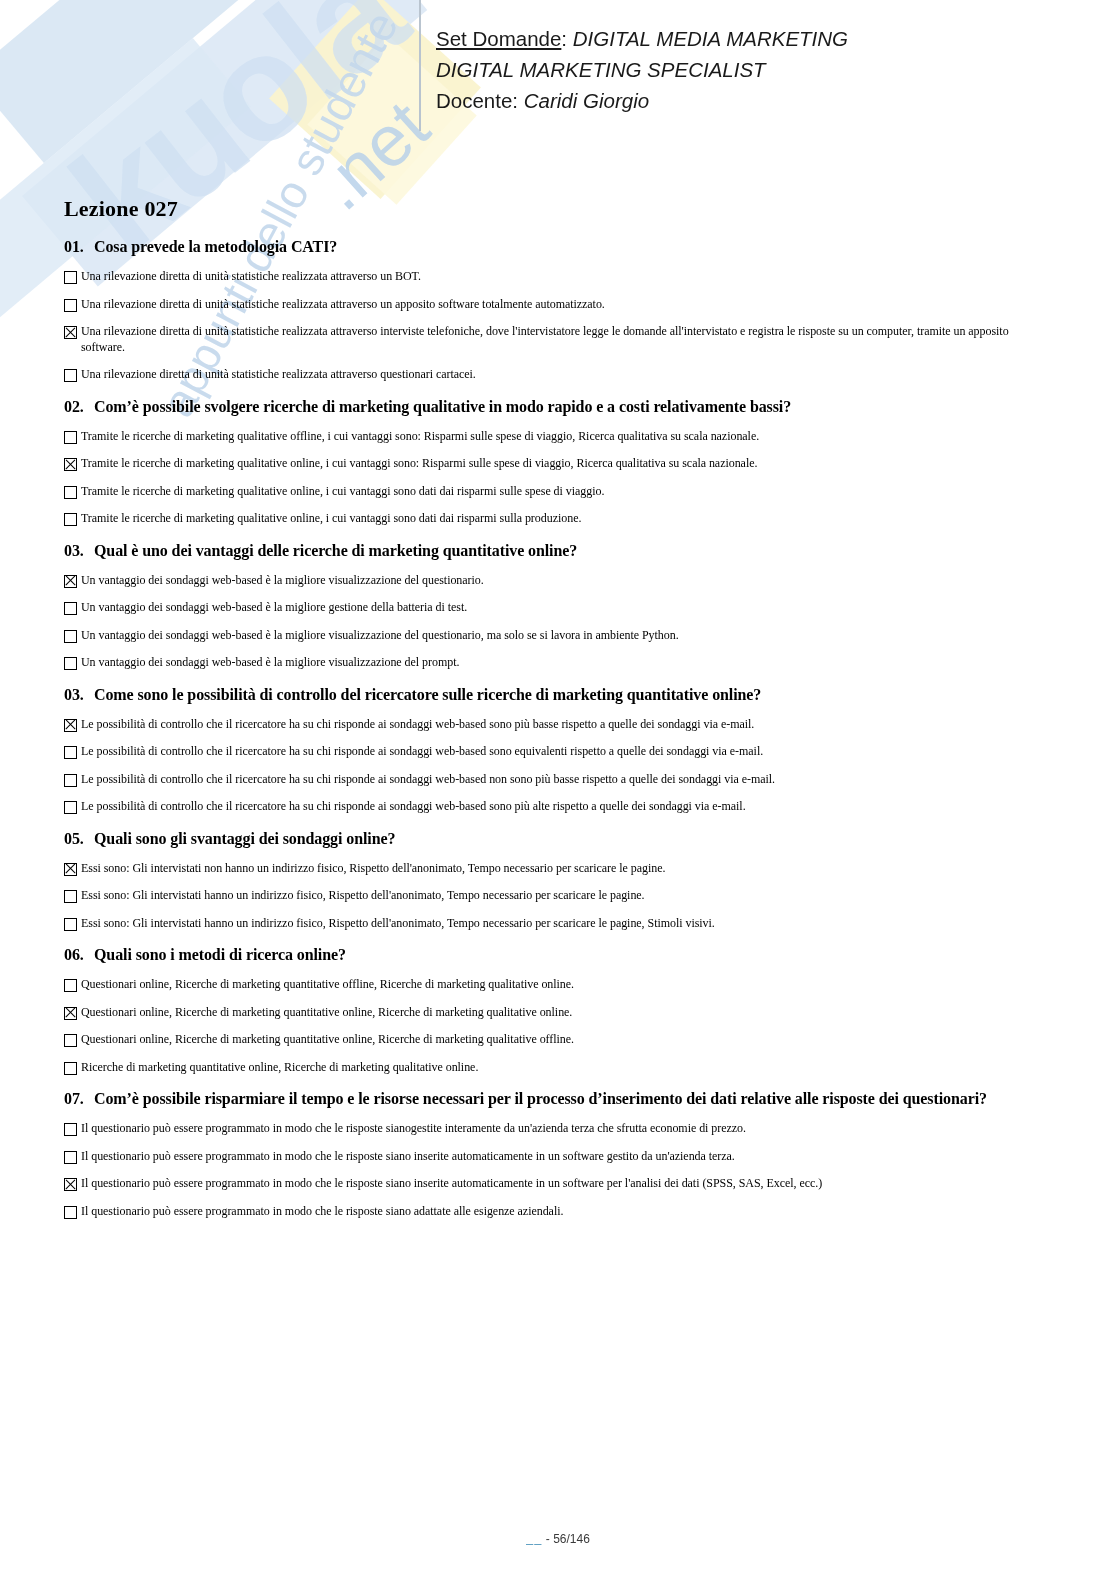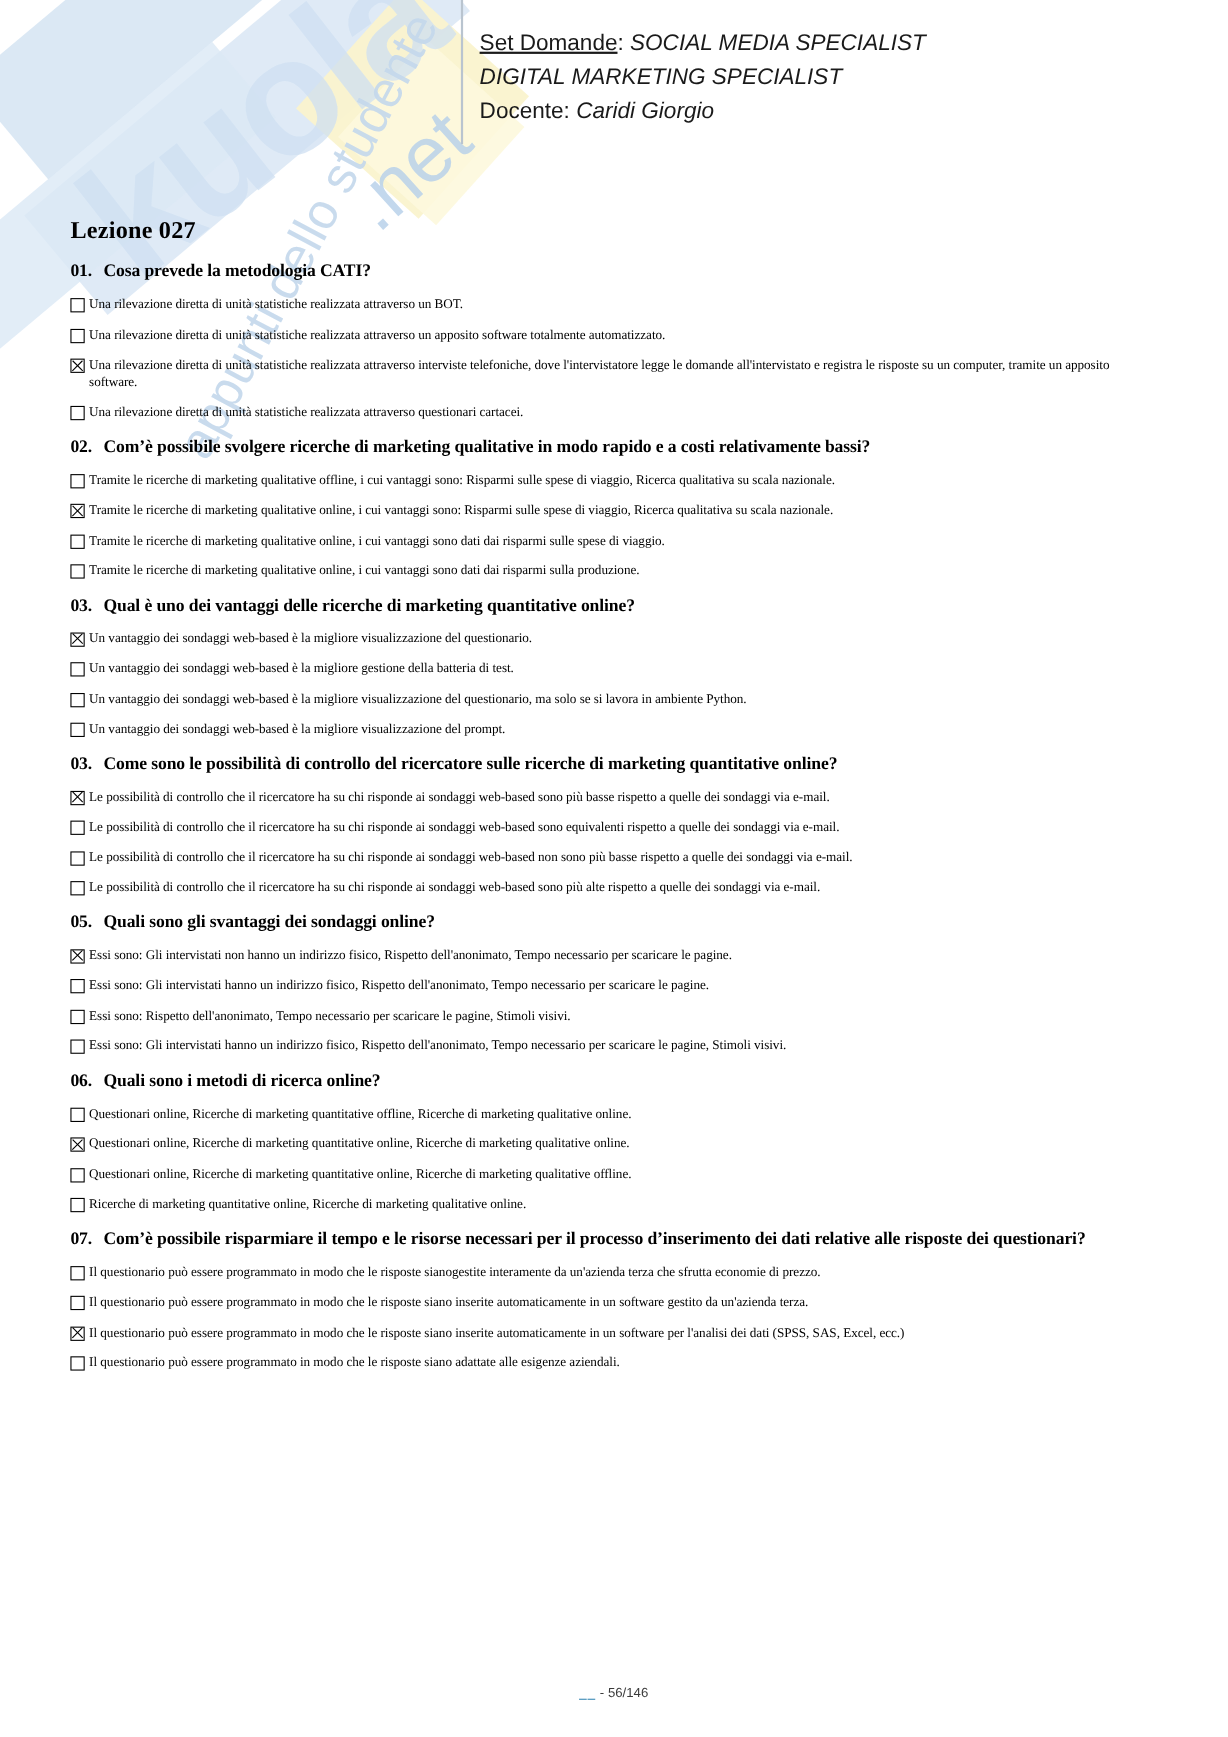--- a/index.html
+++ b/index.html
@@ -215,21 +215,21 @@
     position: absolute;
     left: 0;
     top: 1532px;
     width: 1116px;
     text-align: center;
     font-family: "Liberation Sans", sans-serif;
     font-size: 12px;
     color: #3a3a3a;
     z-index: 2;
   }
-  .footer-dashes { color: #0369a1; letter-spacing: 1px; }
+  .footer-dashes { color: #0369a1; letter-spacing: 1px; font-family: Liberation Mono, monospace; }
 </style>
 </head>
 <body>
 
 <div id="page">
 
   <div class="wm-layer">
     <div class="wm-band"></div>
     <div class="wm-band2"></div>
     <div class="wm-band3"></div>
@@ -238,21 +238,21 @@
     <div class="wm-brand">kuola</div>
     <div class="wm-net">.net</div>
     <div class="wm-sub">appunti dello studente</div>
   </div>
 
   <div class="content">
 
     <div class="header-rule"></div>
 
     <div class="header">
-      <div class="hdr-line l1"><span class="hdr-label">Set Domande</span><span>: </span><span class="hdr-em">SOCIAL MEDIA SPECIALIST</span></div>
+      <div class="hdr-line l1"><span class="hdr-label">Set Domande</span><span>: </span><span class="hdr-em">DIGITAL MEDIA MARKETING</span></div>
       <div class="hdr-line"><span class="hdr-em">DIGITAL MARKETING SPECIALIST</span></div>
       <div class="hdr-line"><span>Docente</span><span>: </span><span class="hdr-em">Caridi Giorgio</span></div>
     </div>
 
     <div class="doc-body">
       <h1 class="lesson-title">Lezione 027</h1>
       <div id="questions-root">
           <div class="question-block">
             <div class="q-head"><span class="q-num">01.</span><span>Cosa prevede la metodologia CATI?</span></div>
             <div class="opt-row">
@@ -331,24 +331,20 @@
           </div>
           <div class="question-block">
             <div class="q-head"><span class="q-num">05.</span><span>Quali sono gli svantaggi dei sondaggi online?</span></div>
             <div class="opt-row">
               <span class="opt-box checked"></span>
               <span class="opt-text">Essi sono: Gli intervistati non hanno un indirizzo fisico, Rispetto dell'anonimato, Tempo necessario per scaricare le pagine.</span>
             </div>
             <div class="opt-row">
               <span class="opt-box"></span>
               <span class="opt-text">Essi sono: Gli intervistati hanno un indirizzo fisico, Rispetto dell'anonimato, Tempo necessario per scaricare le pagine.</span>
-            </div>
-            <div class="opt-row">
-              <span class="opt-box"></span>
-              <span class="opt-text">Essi sono: Rispetto dell'anonimato, Tempo necessario per scaricare le pagine, Stimoli visivi.</span>
             </div>
             <div class="opt-row">
               <span class="opt-box"></span>
               <span class="opt-text">Essi sono: Gli intervistati hanno un indirizzo fisico, Rispetto dell'anonimato, Tempo necessario per scaricare le pagine, Stimoli visivi.</span>
             </div>
           </div>
           <div class="question-block">
             <div class="q-head"><span class="q-num">06.</span><span>Quali sono i metodi di ricerca online?</span></div>
             <div class="opt-row">
               <span class="opt-box"></span>

